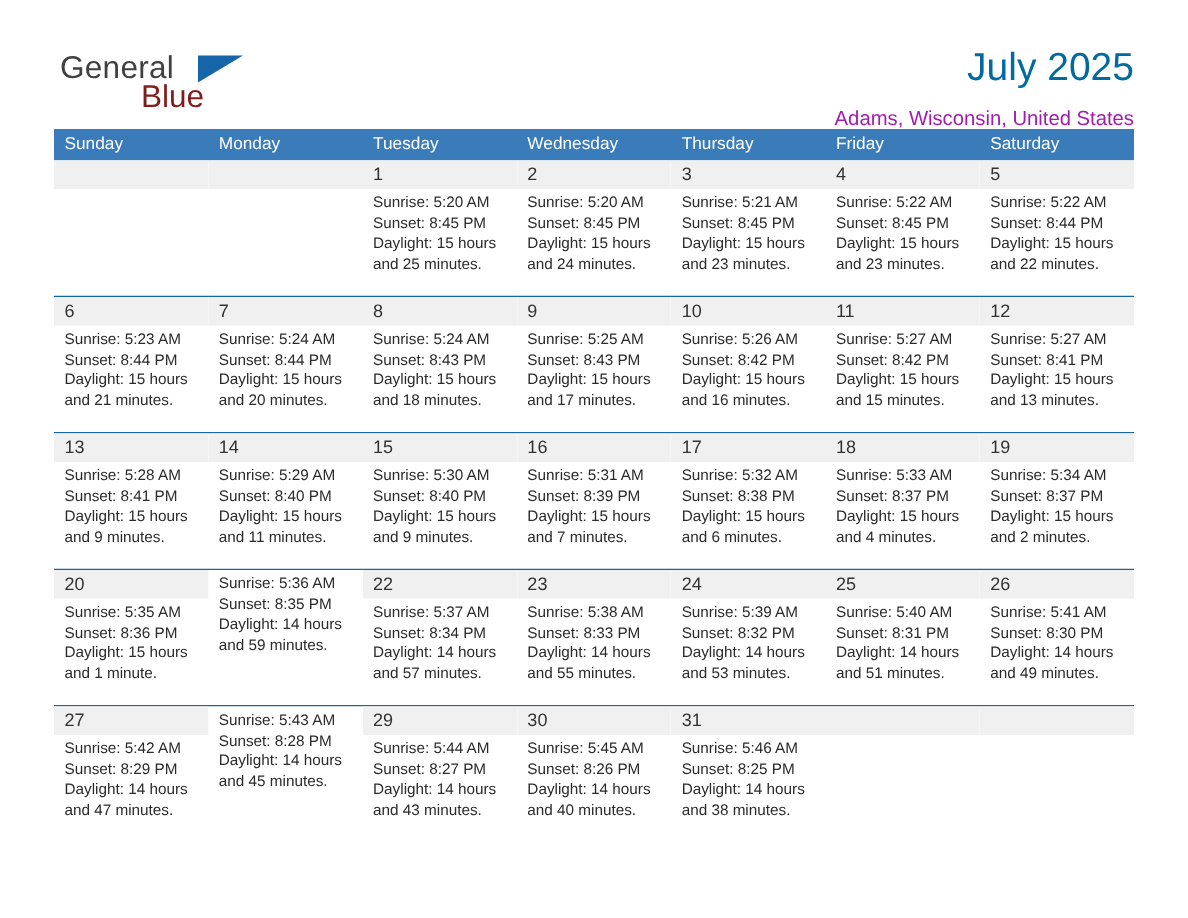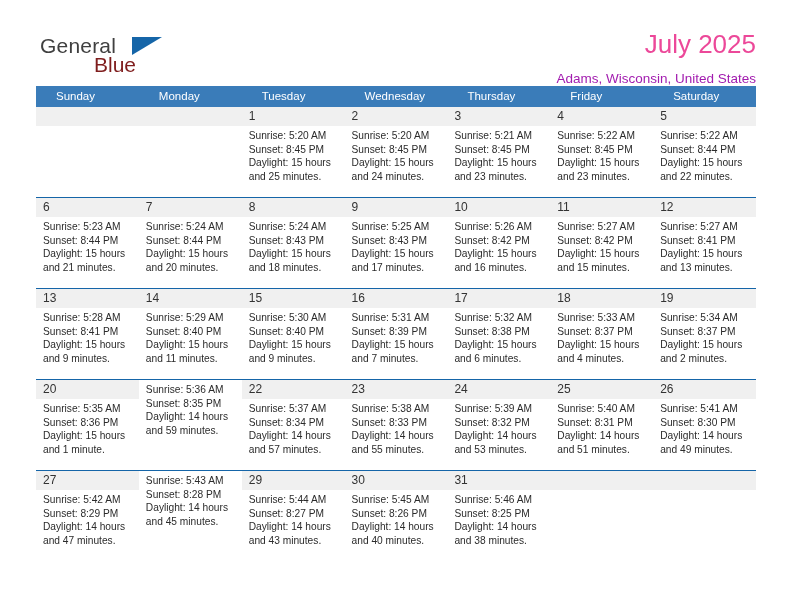--- a/index.html
+++ b/index.html
@@ -27,29 +27,29 @@
     position: absolute; left: 96px; top: 7px;
     width: 0; height: 0;
     border-left: 30px solid #1565a8;
     border-bottom: 18px solid transparent;
   }
   .logo-blue {
     font-size: 21px; color: #7f1d1d; line-height: 1;
     position: absolute; left: 58px; top: 24px;
   }
   .title-wrap { text-align: right; padding-top: 0; }
-  .cal-title { font-size: 26px; font-weight: normal; color: #ec4899; line-height: 1.1; }
+  .cal-title { font-size: 26px; font-weight: normal; color: #0369a1; line-height: 1.1; }
   .cal-sub { font-size: 13.5px; color: #a21caf; margin-top: 12px; }
 
   
   .calendar { margin: 13px 36px 0 36px; width: 720px; }
   .weekdays { display: flex; background: #3a7cb9; height: 21px; }
   .weekday {
     flex: 1 1 0; color: #ffffff; font-size: 11.5px;
-    line-height: 21px; padding-left: 20px; white-space: nowrap;
+    line-height: 21px; padding-left: 7px; white-space: nowrap;
   }
   .week { display: flex; width: 100%; border-top: 1.4px solid #1565a8; }
   .week.first { border-top: none; }
   .daycell {
     flex: 1 1 0; width: 102.8px; min-height: 90px;
     background: #ffffff; position: relative;
   }
   .daynum-band {
     height: 19px; background: #f0f0f0;
     font-size: 12px; color: #333333;

